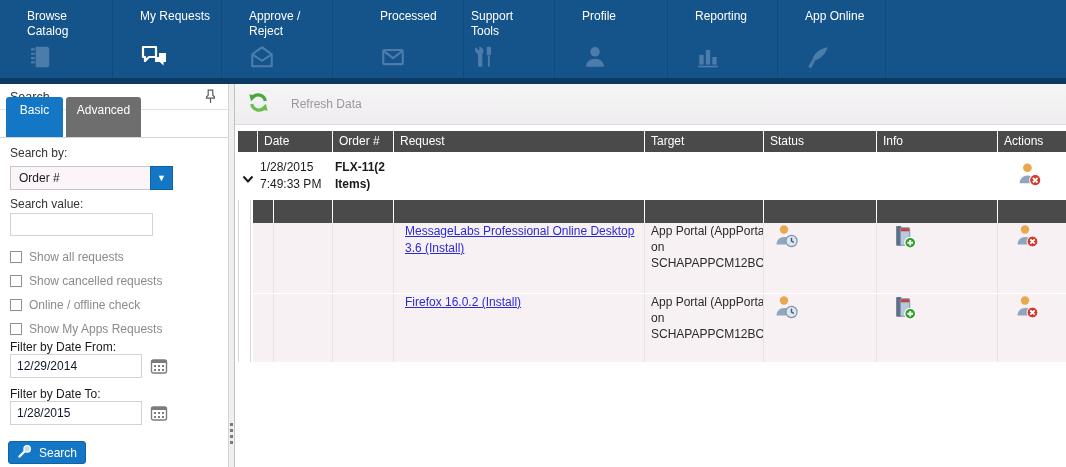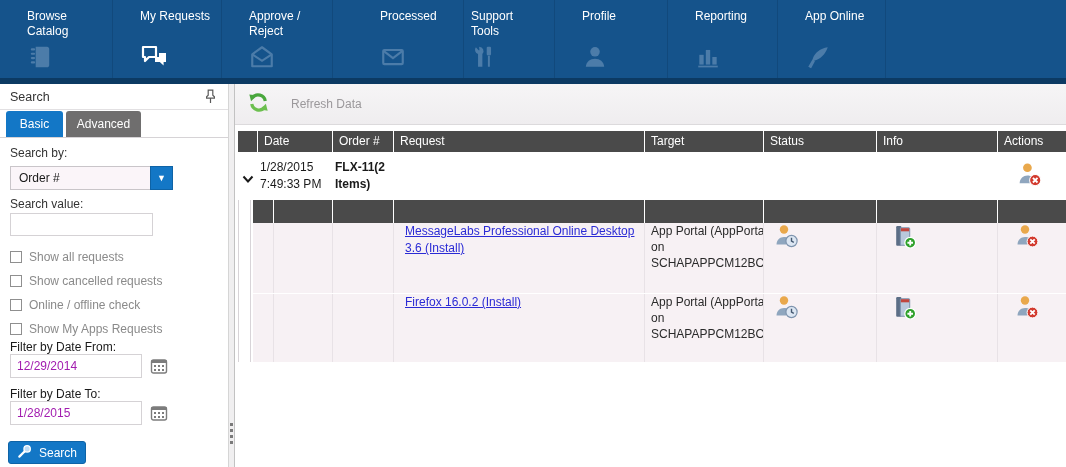--- a/index.html
+++ b/index.html
@@ -12,31 +12,31 @@
   .nav-item { position:absolute; top:0; height:78px; border-right:1px solid #11497C; cursor:pointer; }
   .nav-label { padding:9px 4px 0 27px; font-size:12px; color:#fff; line-height:15px; white-space:pre-line; }
   .nav-icon { position:absolute; left:27px; bottom:8px; width:28px; height:26px; }
 
   
   .sidebar { position:absolute; left:0; top:84px; width:228px; height:383px; background:#fff; }
   .panel-title { position:absolute; left:0; top:0; width:228px; height:26px; border-bottom:1px solid #E2E0E2;
                  font-size:12.5px; color:#333; line-height:26px; padding-left:10px; }
   .pin { position:absolute; right:12px; top:5px; cursor:pointer; }
   .tabs { position:absolute; left:0; top:27px; width:228px; height:27px; border-bottom:1px solid #D6D3D6; }
-  .tab { position:absolute; bottom:0; height:26px; border-radius:3px 3px 0 0; color:#fff; font-size:12px;
+  .tab { position:absolute; bottom:0; height:40px; border-radius:3px 3px 0 0; color:#fff; font-size:12px;
          text-align:center; line-height:26px; cursor:pointer; }
   .tab-basic { left:6px; width:57px; background:#1377C6; }
   .tab-advanced { left:66px; width:75px; background:#6F6E6E; }
   .fld-label { position:absolute; left:10px; font-size:12px; color:#333; }
   .fld-label.dark { color:#1A1A1A; }
   .dd-field { position:absolute; left:10px; top:82px; width:141px; height:24px; background:#FBF5F9;
               border:1px solid #C9C5C9; font-size:12px; color:#1A1A1A; line-height:22px; padding-left:8px; cursor:pointer; }
   .dd-btn { position:absolute; left:150px; top:82px; width:23px; height:24px; background:#1377C6;
             border:1px solid #0E63A6; color:#fff; font-size:9px; text-align:center; line-height:22px; cursor:pointer; }
-  .txt { position:absolute; left:10px; background:#fff; border:1px solid #D5D2D5; font-size:12px; color:#a21caf;
+  .txt { position:absolute; left:10px; background:#fff; border:1px solid #D5D2D5; font-size:12px; color:#0f172a;
          padding:0 6px; font-family:inherit; outline:none; }
   .cb-row { position:absolute; left:10px; width:212px; height:16px; font-size:12px; color:#8A8A8A; cursor:default; }
   .cb { display:inline-block; width:12px; height:12px; border:1px solid #8F8F8F; background:#fff;
         vertical-align:-2px; margin-right:7px; cursor:pointer; }
   .cal { position:absolute; left:150px; width:20px; height:20px; cursor:pointer; }
   .search-btn { position:absolute; left:8px; top:357px; width:78px; height:23px; background:#1377C6;
                 border:1px solid #0E63A6; border-radius:3px; color:#fff; font-size:12px; display:flex;
                 align-items:center; gap:7px; padding-left:8px; cursor:pointer; }
 
   

